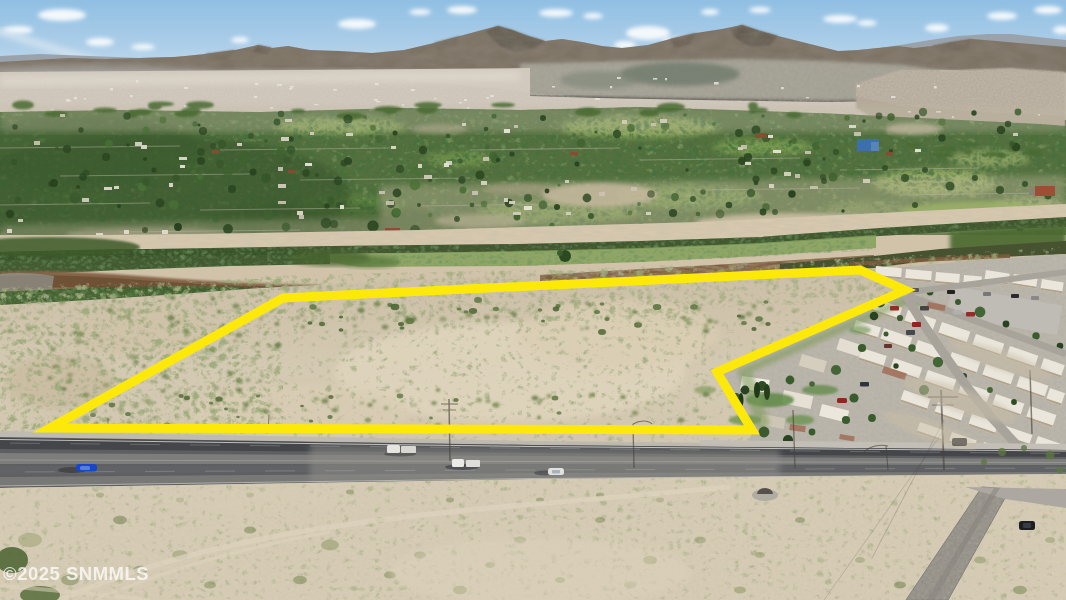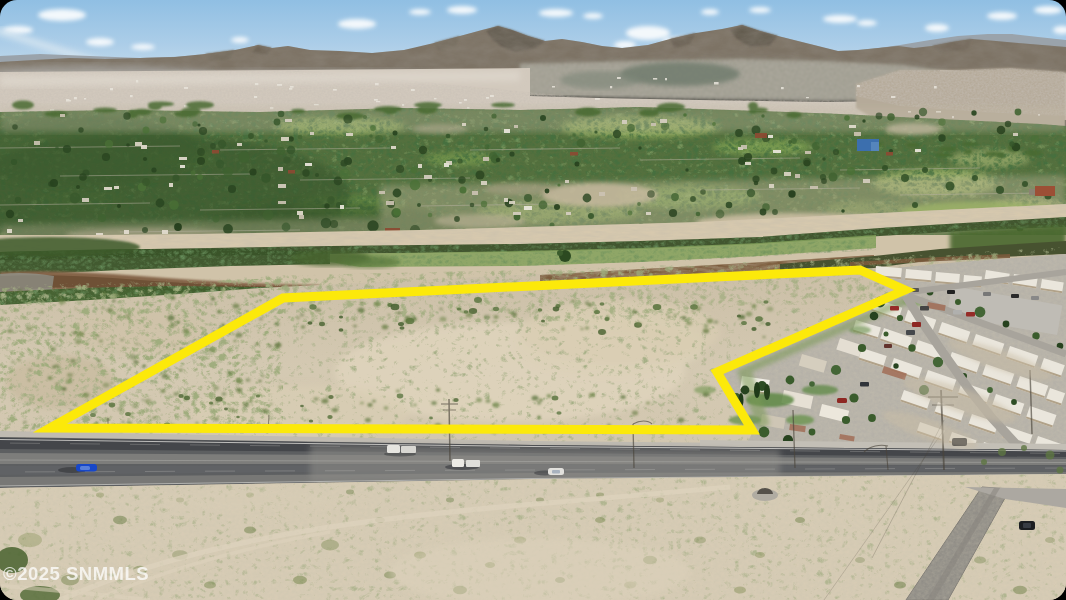--- a/index.html
+++ b/index.html
@@ -1,16 +1,16 @@
 <!DOCTYPE html>
 <html><head>
 <meta charset="utf-8">
 <style>
 html,body{margin:0;padding:0;background:#000;}
-#stage{position:relative;width:1066px;height:600px;overflow:hidden;font-family:"Liberation Sans",sans-serif;border-radius:17px;}
+#stage{position:relative;width:1066px;height:600px;overflow:hidden;font-family:"Liberation Sans",sans-serif;}
 </style>
 </head>
 <body>
 
 <div id="stage">
 <svg width="1066" height="600" viewBox="0 0 1066 600" xmlns="http://www.w3.org/2000/svg">
 <defs>
   <linearGradient id="sky" x1="0" y1="0" x2="0" y2="1">
     <stop offset="0" stop-color="#90bfe3"></stop>
     <stop offset="0.45" stop-color="#abcde8"></stop>

